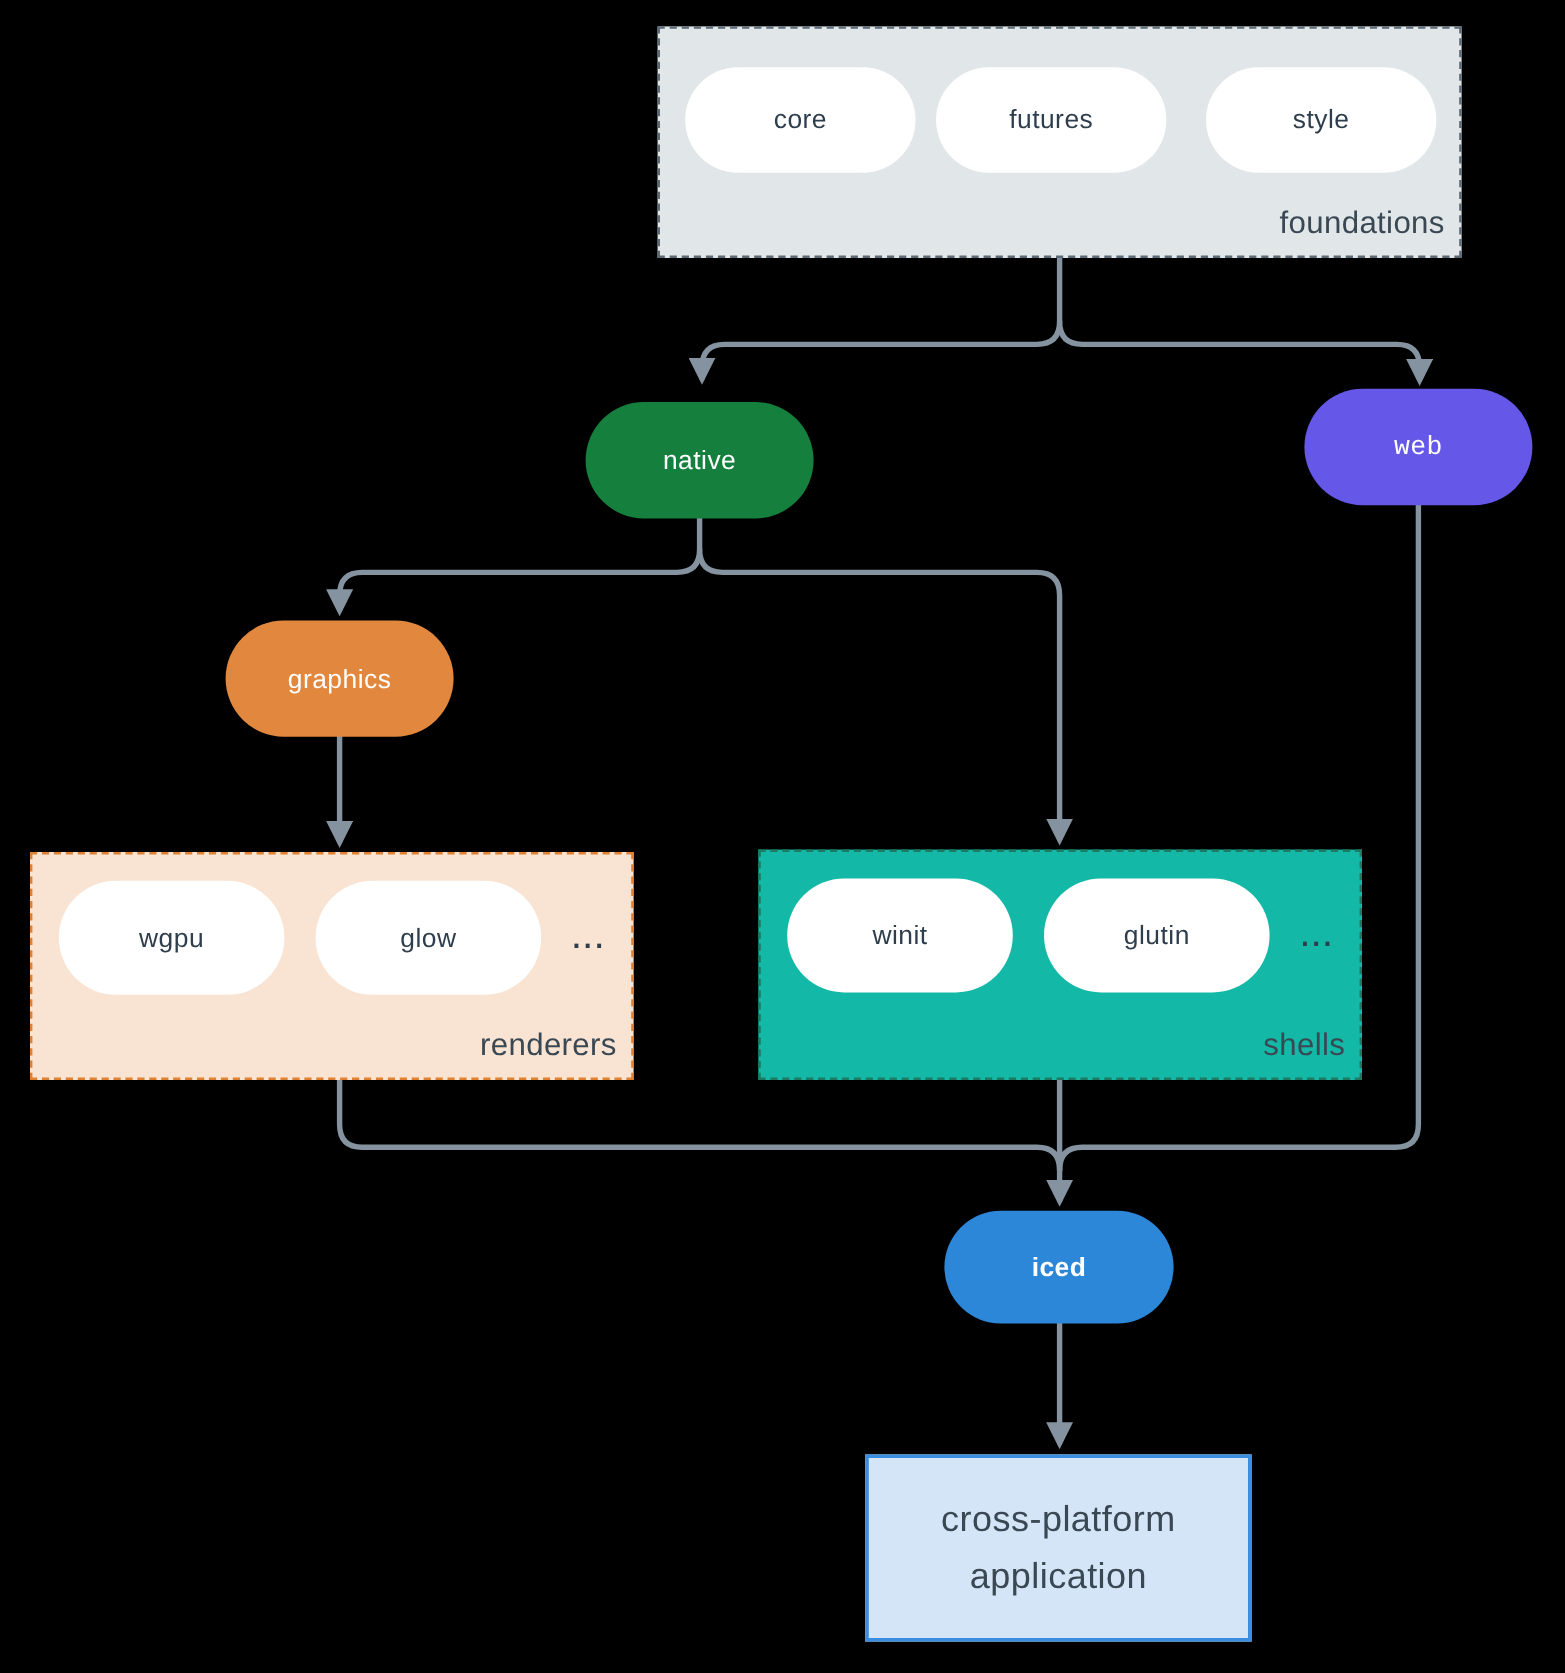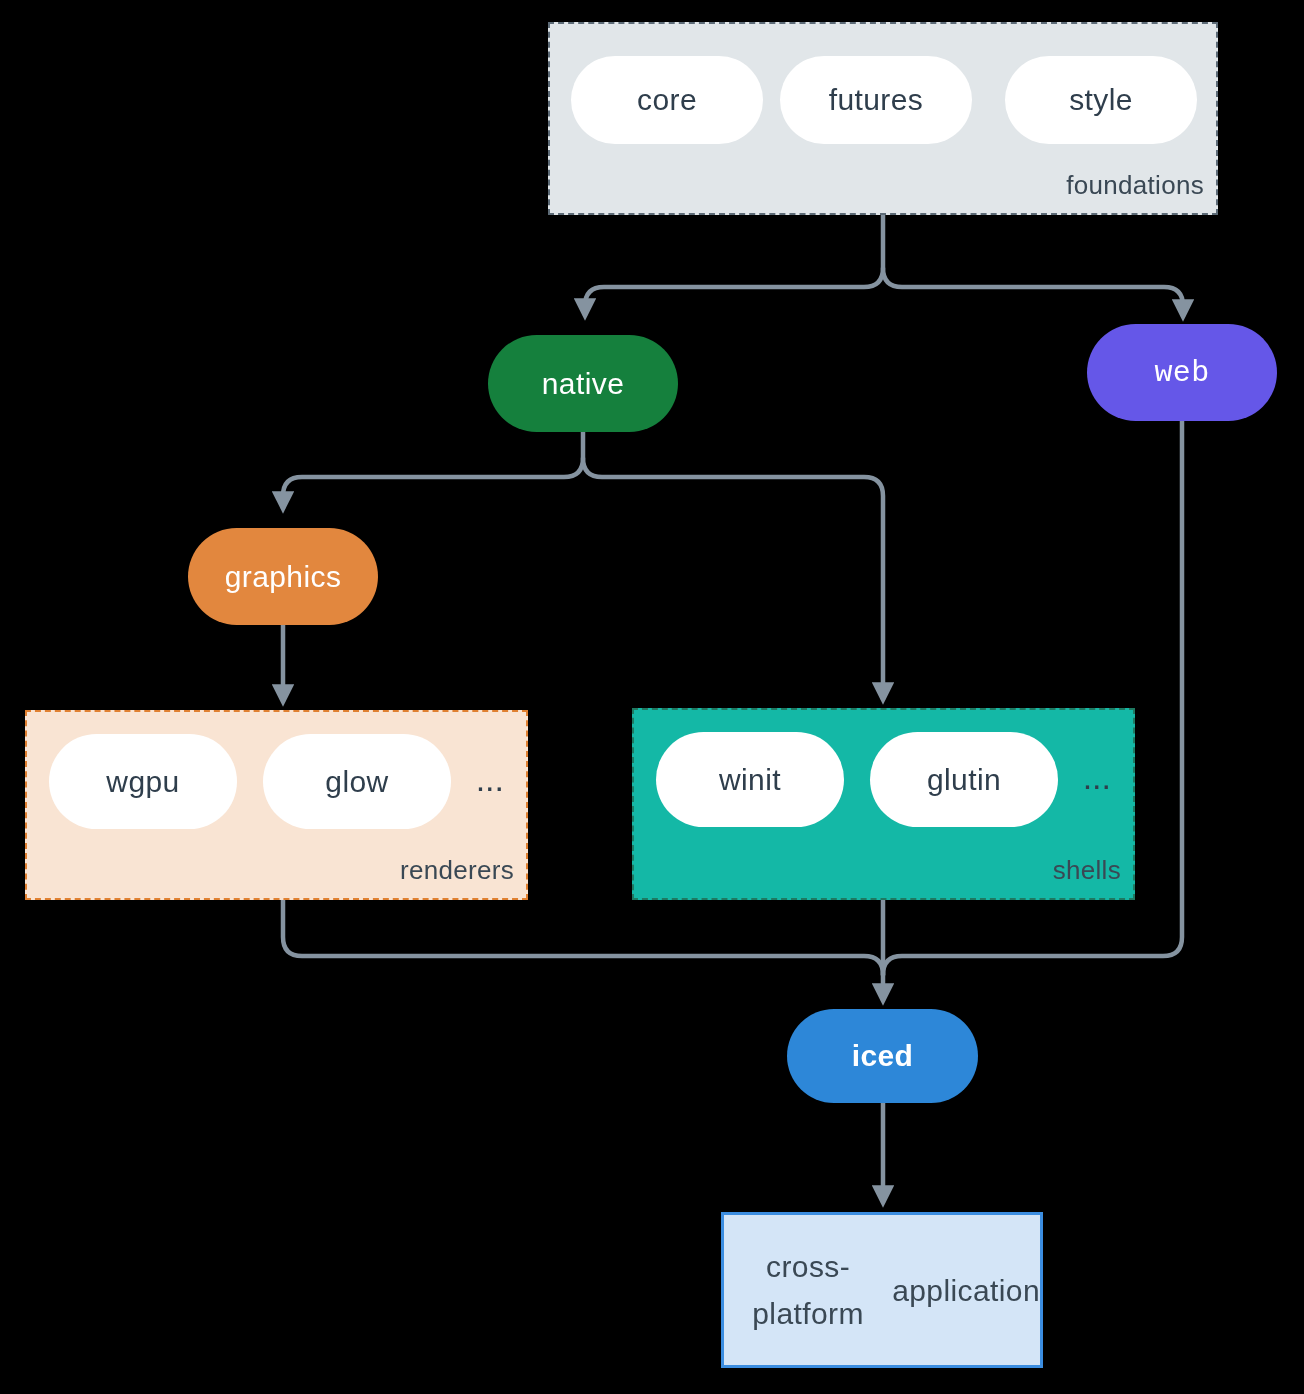--- a/index.html
+++ b/index.html
@@ -42,21 +42,21 @@
     font-size: 26px;
     color: #3a4854;
     letter-spacing: 0.3px;
   }
   .pill {
     position: absolute;
     display: flex;
     align-items: center;
     justify-content: center;
     border-radius: 52px;
-    font-size: 30px;
+    font-size: 22px;
     letter-spacing: 0.4px;
   }
   .pill.white {
     background: #ffffff;
     color: #2f3e4c;
     width: 192px; height: 88px;
   }
   .group.foundations .pill.white { top: 32px; }
   .pill.p-core    { left: 21px; }
   .pill.p-futures { left: 230px; text-align: center; }
@@ -71,31 +71,31 @@
     right: 22px;
     font-size: 34px;
     color: #2f3e4c;
   }
   .pill.node {
     color: #ffffff;
     width: 190px; height: 97px;
   }
   .pill.n-native   { left: 488px;  top: 335px; background: #15803d; }
   .pill.n-web      { left: 1087px; top: 324px; background: #6557e8; font-family: Liberation Mono, monospace; }
-  .pill.n-graphics { left: 188px;  top: 517px; background: #e2873e; margin-top: 11px; }
+  .pill.n-graphics { left: 188px;  top: 517px; background: #e2873e; }
   .pill.n-iced     { left: 787px;  top: 1009px; width: 191px; height: 94px; background: #2d87d8; font-weight: bold; }
   .app-box {
     position: absolute;
     left: 721px; top: 1212px;
     width: 322px; height: 156px;
     box-sizing: border-box;
     background: #d4e5f7;
     border: 3px solid #3b8de0;
     display: flex;
-    flex-direction: row;
+    flex-direction: column;
     align-items: center;
     justify-content: center;
     font-size: 30px;
     line-height: 47px;
     color: #3a4854;
     text-align: center;
     letter-spacing: 0.4px;
   }
 </style>
 </head>

